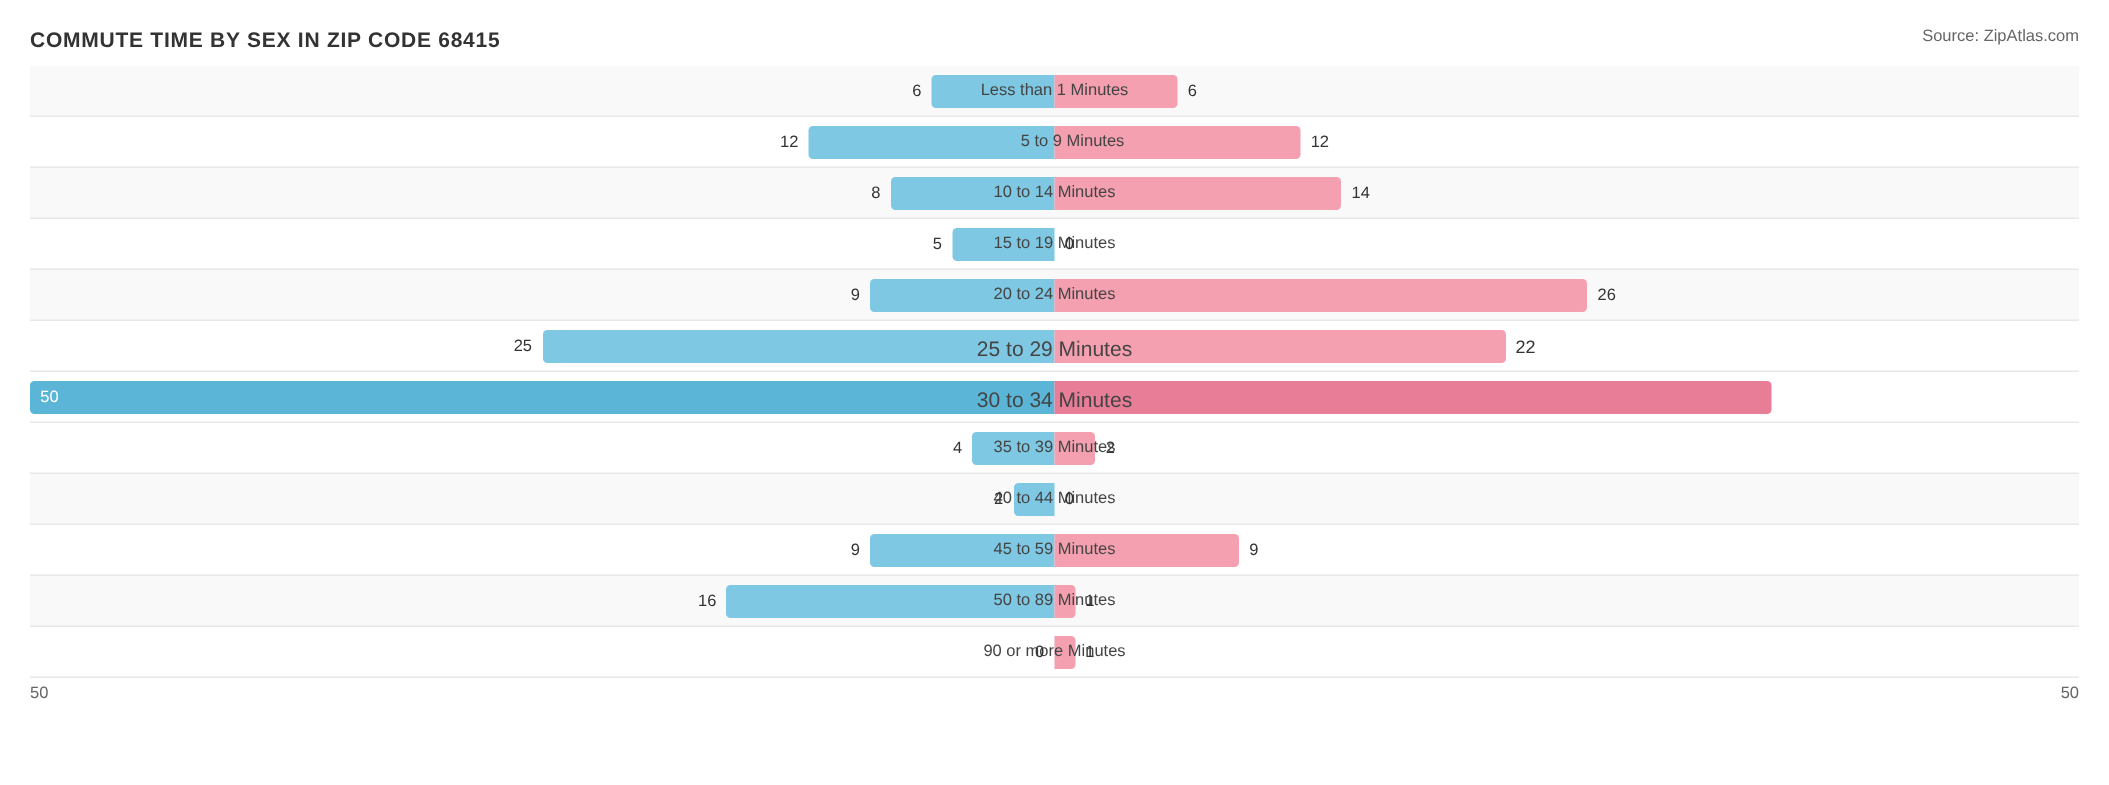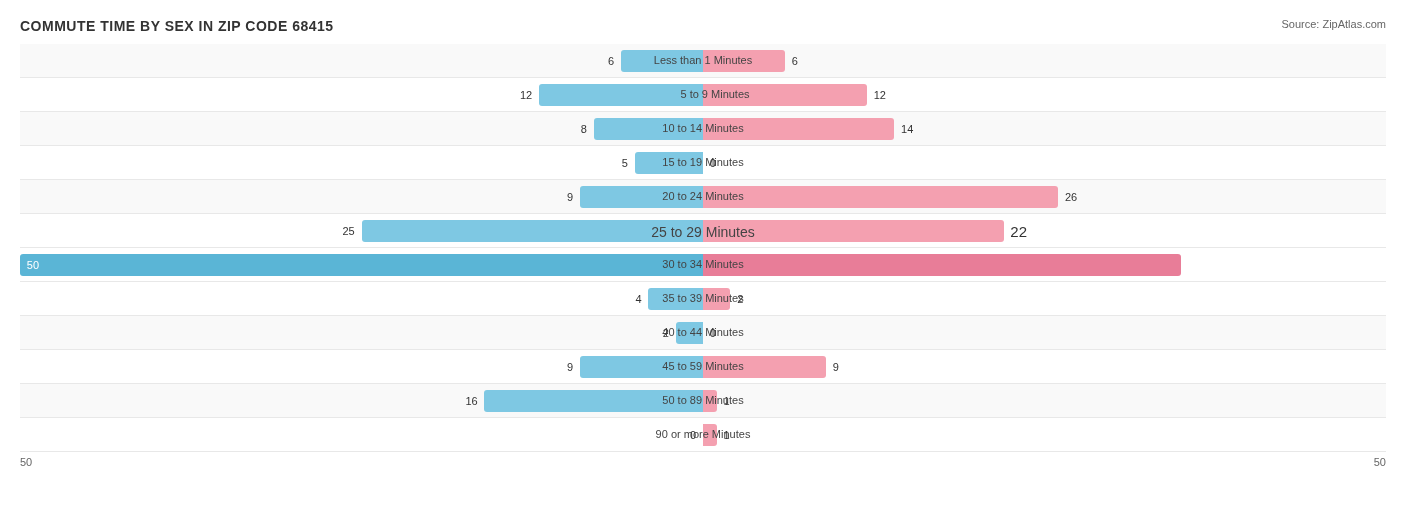--- a/index.html
+++ b/index.html
@@ -154,26 +154,26 @@
         <div class="bar-right" style="width: 26%; height: 22px; position: absolute; left: 50%; top: 6px; background: rgb(244, 160, 176); border-radius: 0px 3px 3px 0px;"></div>
         <span class="label-center" style="font-size: 11px; color: rgb(68, 68, 68); position: absolute; left: 50%; transform: translateX(-50%); top: 50%; margin-top: -7px; z-index: 10; white-space: nowrap; pointer-events: none;">20 to 24 Minutes</span>
         <span style="font-size: 11px; color: rgb(51, 51, 51); position: absolute; top: 50%; transform: translateY(-50%); white-space: nowrap; z-index: 11; right: 59.5%;">9</span>
         <span style="font-size: 11px; color: rgb(51, 51, 51); position: absolute; top: 50%; transform: translateY(-50%); white-space: nowrap; z-index: 11; left: 76.5%;">26</span>
       </div>
       <div class="row" style="position: relative; height: 34px;">
         <div class="bar-left" style="width: 25%; height: 22px; position: absolute; right: 50%; top: 6px; background: rgb(126, 200, 227); border-radius: 3px 0px 0px 3px;"></div>
         <div class="bar-right" style="width: 22%; height: 22px; position: absolute; left: 50%; top: 6px; background: rgb(244, 160, 176); border-radius: 0px 3px 3px 0px;"></div>
         <span class="label-center" style="font-size: 14px; color: rgb(68, 68, 68); position: absolute; left: 50%; transform: translateX(-50%); top: 50%; margin-top: -7px; z-index: 10; white-space: nowrap; pointer-events: none;">25 to 29 Minutes</span>
         <span style="font-size: 11px; color: rgb(51, 51, 51); position: absolute; top: 50%; transform: translateY(-50%); white-space: nowrap; z-index: 11; right: 75.5%;">25</span>
-        <span style="font-size: 15px; color: rgb(51, 51, 51); position: absolute; top: 50%; transform: translateY(-50%); white-space: nowrap; z-index: 11; left: 72.5%;">22</span>
+        <span style="font-size: 12px; color: rgb(51, 51, 51); position: absolute; top: 50%; transform: translateY(-50%); white-space: nowrap; z-index: 11; left: 72.5%;">22</span>
       </div>
       <div class="row highlight" style="position: relative; height: 34px;">
         <div class="bar-left" style="width: 50%; height: 22px; position: absolute; right: 50%; top: 6px; background: rgb(90, 181, 214); border-radius: 3px 0px 0px 3px;"></div>
         <div class="bar-right" style="width: 35%; height: 22px; position: absolute; left: 50%; top: 6px; background: rgb(232, 125, 152); border-radius: 0px 3px 3px 0px;"></div>
-        <span class="label-center" style="font-size: 11px; color: rgb(68, 68, 68); position: absolute; left: 50%; transform: translateX(-50%); top: 50%; margin-top: -7px; z-index: 10; white-space: nowrap; pointer-events: none; text-align: center;">30 to 34 Minutes</span>
+        <span class="label-center" style="font-size: 14px; color: rgb(68, 68, 68); position: absolute; left: 50%; transform: translateX(-50%); top: 50%; margin-top: -7px; z-index: 10; white-space: nowrap; pointer-events: none; text-align: center;">30 to 34 Minutes</span>
         <span style="font-size: 11px; color: rgb(255, 255, 255); position: absolute; top: 50%; transform: translateY(-50%); white-space: nowrap; z-index: 11; left: 0.5%;">50</span>
         <span style="font-size: 11px; color: rgb(255, 255, 255); position: absolute; top: 50%; transform: translateY(-50%); white-space: nowrap; z-index: 11; right: 0.5%;">35</span>
       </div>
       <div class="row" style="position: relative; height: 34px;">
         <div class="bar-left" style="width: 4%; height: 22px; position: absolute; right: 50%; top: 6px; background: rgb(126, 200, 227); border-radius: 3px 0px 0px 3px;"></div>
         <div class="bar-right" style="width: 2%; height: 22px; position: absolute; left: 50%; top: 6px; background: rgb(244, 160, 176); border-radius: 0px 3px 3px 0px;"></div>
         <span class="label-center" style="font-size: 11px; color: rgb(68, 68, 68); position: absolute; left: 50%; transform: translateX(-50%); top: 50%; margin-top: -7px; z-index: 10; white-space: nowrap; pointer-events: none;">35 to 39 Minutes</span>
         <span style="font-size: 11px; color: rgb(51, 51, 51); position: absolute; top: 50%; transform: translateY(-50%); white-space: nowrap; z-index: 11; right: 54.5%;">4</span>
         <span style="font-size: 11px; color: rgb(51, 51, 51); position: absolute; top: 50%; transform: translateY(-50%); white-space: nowrap; z-index: 11; left: 52.5%;">2</span>
       </div>

